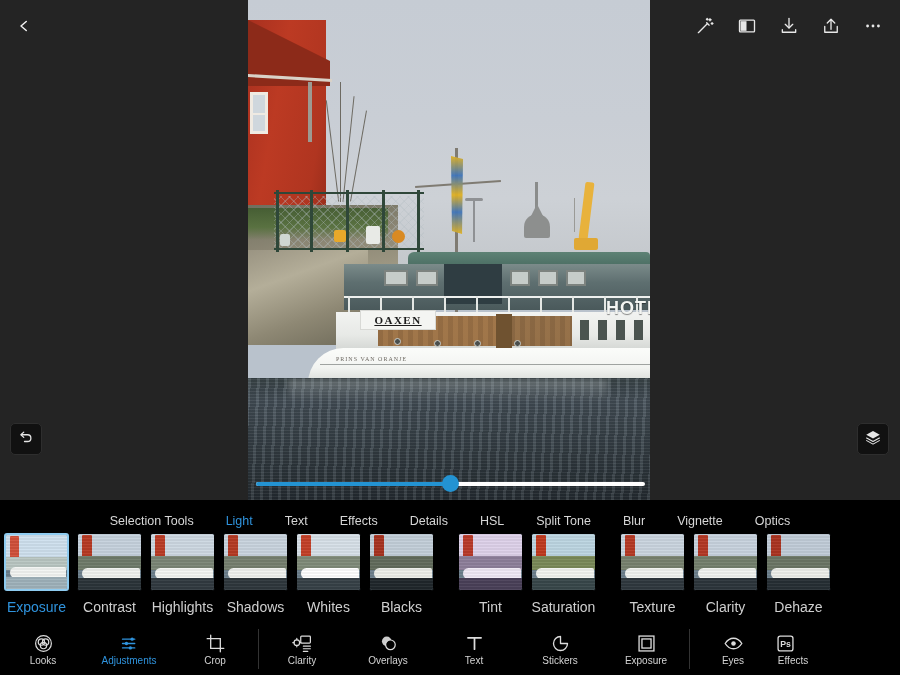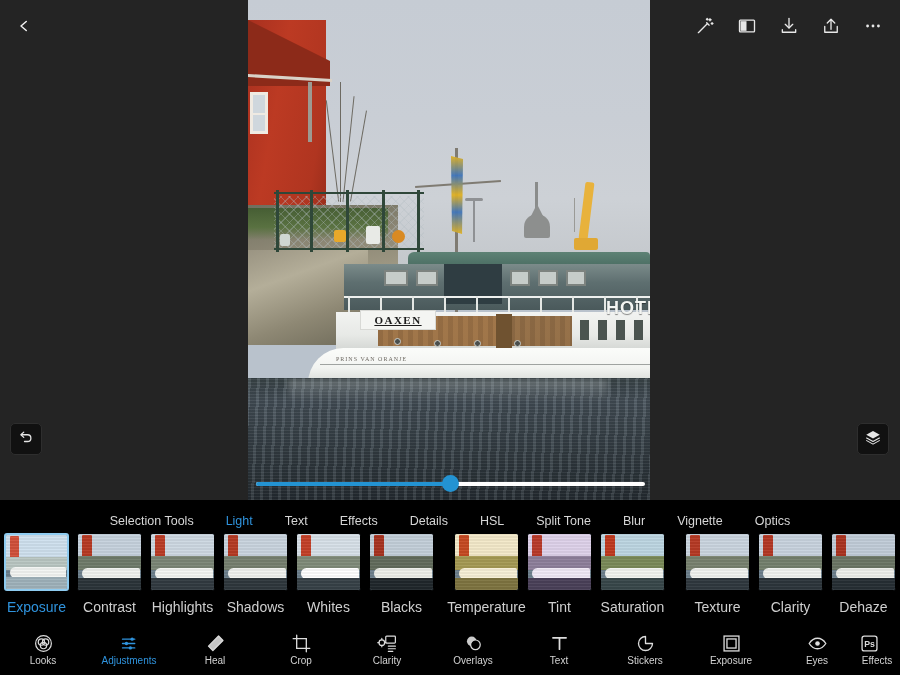--- a/index.html
+++ b/index.html
@@ -671,33 +671,20 @@
               </div>
             </div>
             <div class="thumb-label">Blacks</div>
           </div>
         </div>
         <div class="group-gap"></div>
         <div class="thumb-group">
           <div class="thumb">
             <div class="thumb-img">
               <div class="mini">
-                <div class="mini-sky" style="background:#f3e9c9"></div>
-                <div class="mini-house" style="background:#c64a22"></div>
-                <div class="mini-bank" style="background:#a59a53"></div>
-                <div class="mini-ship" style="background:#f7efd6"></div>
-                <div class="mini-water" style="background:#7e7440"></div>
-                <div class="mini-grain"></div>
-              </div>
-            </div>
-            <div class="thumb-label">Temperature</div>
-          </div>
-          <div class="thumb">
-            <div class="thumb-img">
-              <div class="mini">
                 <div class="mini-sky" style="background:#ded2ea"></div>
                 <div class="mini-house" style="background:#b93a2a"></div>
                 <div class="mini-bank" style="background:#8e7f9b"></div>
                 <div class="mini-ship" style="background:#f0e9f5"></div>
                 <div class="mini-water" style="background:#4a4058"></div>
                 <div class="mini-grain"></div>
               </div>
             </div>
             <div class="thumb-label">Tint</div>
           </div>
@@ -780,29 +767,20 @@
             <path d="M4 12h14"></path>
             <circle cx="8.5" cy="12" r="1.9" fill="currentColor" stroke="none"></circle>
             <path d="M4 17h14"></path>
             <circle cx="13" cy="17" r="1.9" fill="currentColor" stroke="none"></circle>
           </svg>
         </div>
         <div class="tb-label">Adjustments</div>
       </div>
       <div class="tb-item">
         <div class="tb-icon" style="color: rgb(220, 220, 220);">
-          <svg width="21" height="21" viewBox="0 0 24 24" fill="none" stroke="currentColor" stroke-width="1.5" stroke-linejoin="round">
-            <path d="M15.5 3.5 l5 5 -11.5 11.5 -5 -5 z" fill="currentColor" stroke="none" opacity=".9"></path>
-            <path d="M15.5 3.5 l5 5 -11.5 11.5 -5 -5 z"></path>
-          </svg>
-        </div>
-        <div class="tb-label">Heal</div>
-      </div>
-      <div class="tb-item">
-        <div class="tb-icon" style="color: rgb(220, 220, 220);">
           <svg width="21" height="21" viewBox="0 0 24 24" fill="none" stroke="currentColor" stroke-width="1.5" stroke-linecap="round">
             <path d="M6.5 2.5 v15 h15"></path>
             <path d="M2.5 6.5 h15 v15"></path>
           </svg>
         </div>
         <div class="tb-label">Crop</div>
       </div>
       <div class="tb-divider"></div>
       <div class="tb-item">
         <div class="tb-icon" style="color: rgb(220, 220, 220);">

